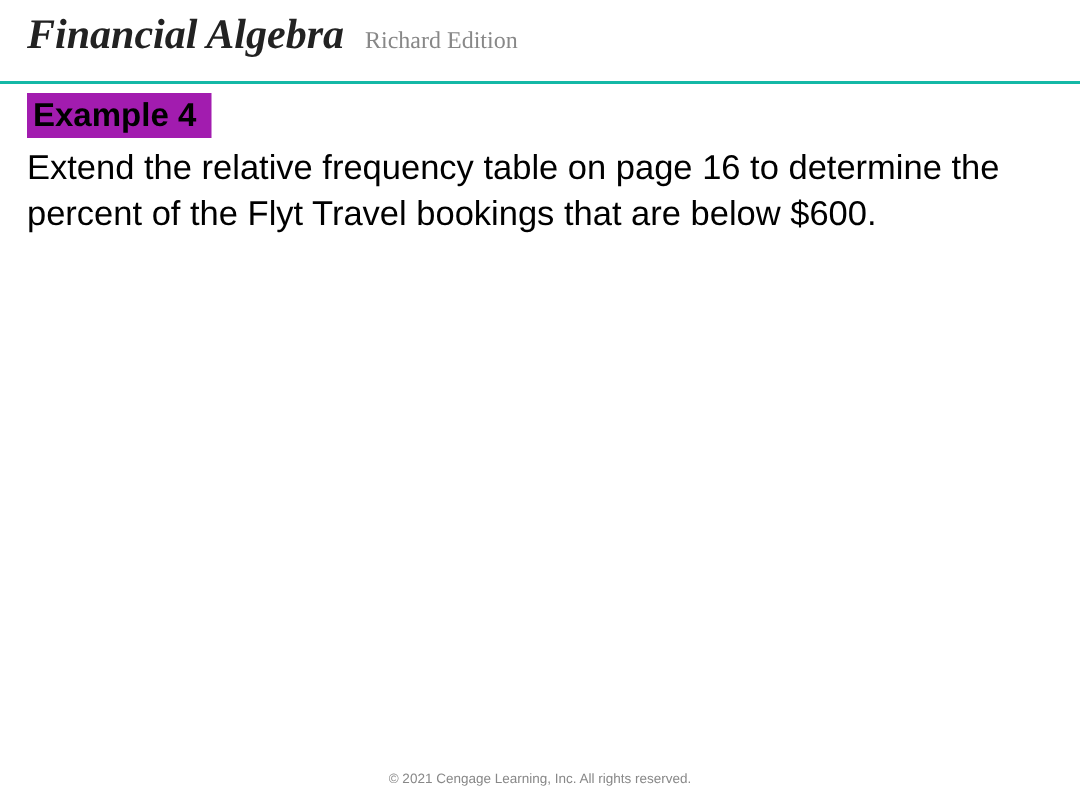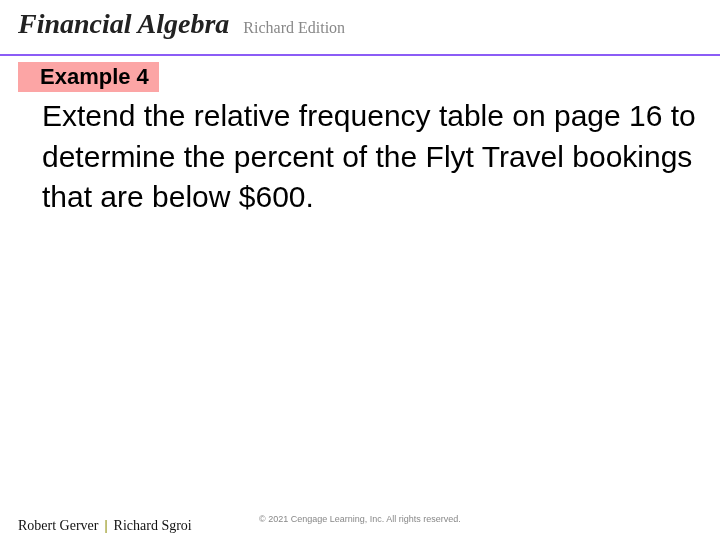--- a/index.html
+++ b/index.html
@@ -6,21 +6,21 @@
   body {
     width: 720px;
     height: 540px;
     background: #fff;
     font-family: Arial, Helvetica, sans-serif;
     position: relative;
     overflow: hidden;
   }
   .header {
     height: 56px;
-    border-bottom: 2px solid #8b5cf6;
+    border-bottom: 2px solid #14b8a6;
     display: flex;
     align-items: baseline;
     padding: 8px 18px 0 18px;
     gap: 14px;
   }
   .header-title {
     font-family: Georgia, 'Times New Roman', serif;
     font-size: 28px;
     font-weight: bold;
     font-style: italic;
@@ -29,32 +29,31 @@
   .header-edition {
     font-family: Georgia, 'Times New Roman', serif;
     font-size: 16px;
     color: #888;
   }
   .content {
     padding: 6px 18px;
   }
   .example-label {
     display: inline-block;
-    background: #fca5a5;
-    padding: 2px 10px 2px 22px;
+    background: #a21caf;
+    padding: 2px 10px 2px 4px;
     font-size: 22px;
     font-weight: bold;
     color: #000;
     margin-bottom: 4px;
   }
   .body-text {
-    font-size: 30px;
+    font-size: 23px;
     line-height: 1.35;
     color: #000;
-    margin-left: 24px;
   }
   .footer {
     position: absolute;
     bottom: 6px;
     left: 0;
     width: 100%;
     padding: 0 18px;
     display: flex;
     align-items: center;
     justify-content: space-between;
@@ -108,19 +107,14 @@
   <span class="header-title">Financial Algebra</span>
   <span class="header-edition">Richard Edition</span>
 </div>
 
 <div class="content">
   <div class="example-label">Example 4</div>
   <div class="body-text">Extend the relative frequency table on page 16 to determine the percent of the Flyt Travel bookings that are below $600.</div>
 </div>
 
 <div class="footer">
-  <div class="authors">
-    <span>Robert Gerver</span>
-    <span class="sep">|</span>
-    <span>Richard Sgroi</span>
-  </div>
   <div class="copyright">© 2021 Cengage Learning, Inc. All rights reserved.</div>
 </div>
 
 </body></html>

